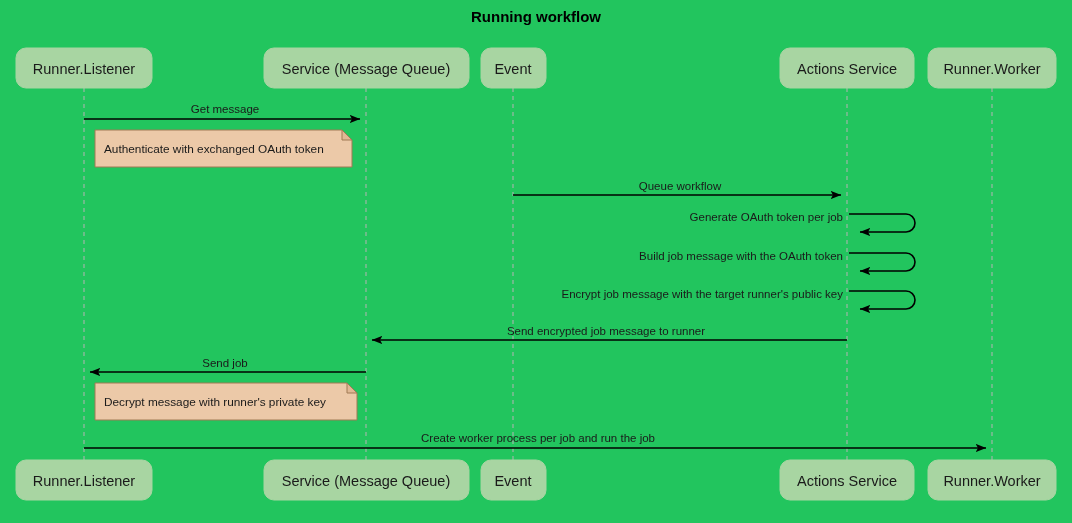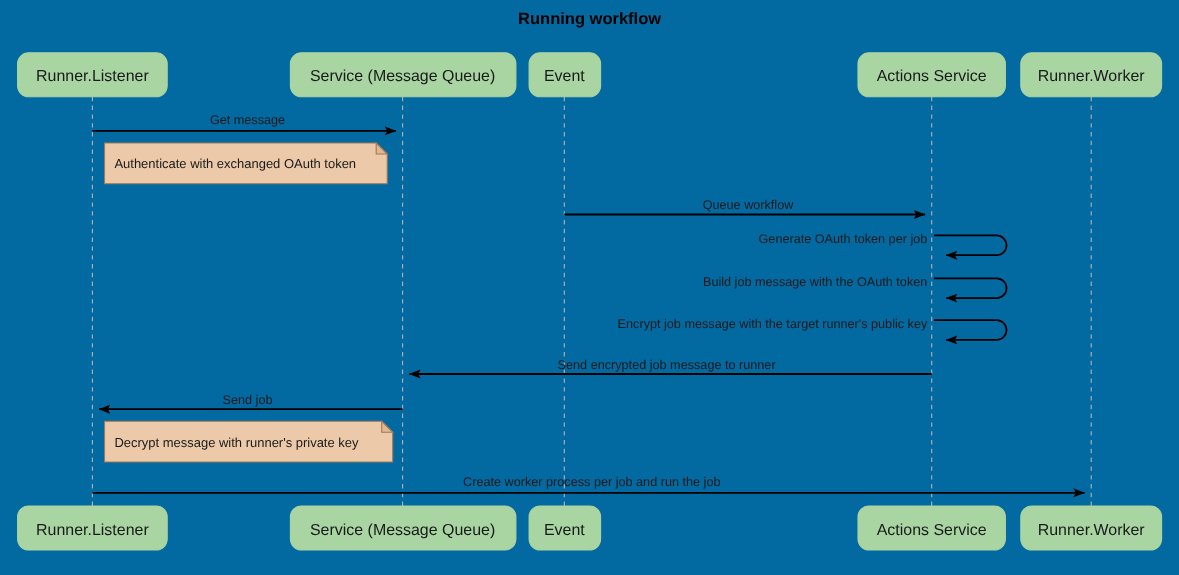--- a/index.html
+++ b/index.html
@@ -7,21 +7,21 @@
     padding: 0;
     background: #ffffff;
   }
   body {
     font-family: "Liberation Sans", sans-serif;
   }
   #diagram-root {
     position: relative;
     width: 1072px;
     height: 523px;
-    background: #0369a1;
+    background: #22c55e;
     overflow: hidden;
   }
   #diagram-svg {
     position: absolute;
     left: 0;
     top: 0;
     width: 1072px;
     height: 523px;
   }
   .diagram-title {

